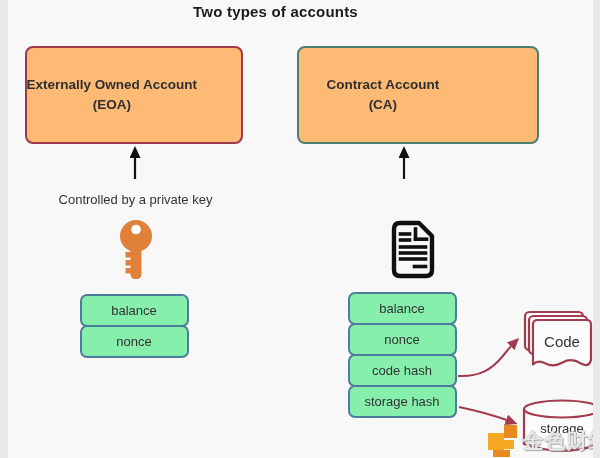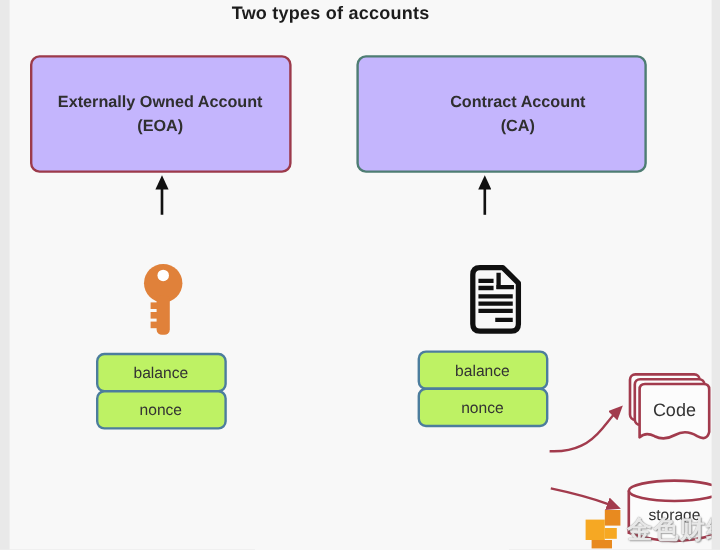--- a/index.html
+++ b/index.html
@@ -6,41 +6,41 @@
   .stage {
     position:relative; width:585px; height:458px; margin:0 auto;
     background:#f8f8f8; overflow:hidden;
     font-family:"Liberation Sans", sans-serif; color:#2f2f2f;
   }
   .title {
     position:absolute; top:3px; left:0; width:536px; text-align:center;
     font-size:15px; font-weight:bold; color:#1c1c1c; letter-spacing:.2px;
   }
   .acct-box {
-    position:absolute; border:2px solid; border-radius:8px; background:#c4b5fd;
-    display:flex; align-items:center; justify-content:center;
+    position:absolute; border:2px solid; border-radius:8px; background:#fdba74;
+    display:flex; align-items:center; justify-content:flex-start;
   }
   .acct-box .heading {
     text-align:center; font-weight:bold; font-size:13.5px; line-height:1.5;
     white-space:pre-line; color:#2f2f2f;
   }
   .eoa-box { left:17px; top:46px; width:214px; height:94px; border-color:#9c3a4b; }
   .ca-box  { left:289px; top:46px; width:210px; height:94px; border-color:#4e7d73;padding-left:28px; }
   .caption {
     position:absolute; font-size:13px; color:#333; text-align:center;
     white-space:pre-line; line-height:1.4;
   }
   .caption-eoa { left:8px;  top:191px; width:240px; }
   .caption-ca  { left:296px; top:181px; width:200px; }
   .field-stack { position:absolute; display:flex; flex-direction:column; }
   .stack-eoa { left:72px;  top:294px; }
   .stack-ca  { left:340px; top:292px; }
   .field {
     width:105px; height:29px; border:2px solid #4c7d9d; border-radius:7px;
-    background:#bef264; display:flex; align-items:center; justify-content:center;
+    background:#86efac; display:flex; align-items:center; justify-content:center;
     font-size:13px; color:#333; margin-top:-2px;
   }
   .field:first-child { margin-top:0; }
   .abs { position:absolute; }
   .connector-layer { left:0; top:0; pointer-events:none; }
   .wm-text {
     position:absolute; left:515px; top:427px; width:90px;
     font-size:21px; font-weight:bold; letter-spacing:1px;
     color:rgba(250,250,250,0.85);
     text-shadow:0 0 1px rgba(110,110,110,0.9), 1px 1px 1px rgba(120,120,120,0.55);
@@ -56,20 +56,21 @@
 
   <div class="acct-box eoa-box">
     <div class="heading">Externally Owned Account
 (EOA)</div>
   </div>
   <div class="acct-box ca-box">
     <div class="heading">Contract Account
 (CA)</div>
   </div>
 
+  <div class="caption caption-eoa">Controlled by a private key</div>
 
   <svg class="abs" style="left:107px; top:219px;" width="42" height="63" viewBox="0 0 42 63">
     <circle cx="21" cy="17" r="16" fill="#e0813a"></circle>
     <circle cx="21" cy="10.5" r="4.8" fill="#ffffff"></circle>
     <rect x="15.5" y="27" width="11" height="33" rx="4.5" fill="#e0813a"></rect>
     <rect x="10.5" y="33" width="6" height="5.5" fill="#e0813a"></rect>
     <rect x="10.5" y="41" width="6" height="5.5" fill="#e0813a"></rect>
     <rect x="10.5" y="49" width="6" height="5.5" fill="#e0813a"></rect>
   </svg>
 
@@ -88,20 +89,22 @@
   </svg>
 
   <div class="field-stack stack-eoa">
     <div class="field">balance</div>
     <div class="field">nonce</div>
   </div>
 
   <div class="field-stack stack-ca">
     <div class="field">balance</div>
     <div class="field">nonce</div>
+    <div class="field">code hash</div>
+    <div class="field">storage hash</div>
   </div>
 
   <svg class="abs" style="left:505px; top:308px;" width="86" height="76" viewBox="0 0 86 76">
     <g fill="#fcfcfc" stroke="#a23b4d" stroke-width="2.2" stroke-linejoin="round">
       <rect x="12" y="4" width="58" height="38" rx="4.5"></rect>
       <rect x="16" y="8" width="58" height="38" rx="4.5"></rect>
       <path d="M20,16.5 Q20,12 24.5,12 L73.5,12 Q78,12 78,16.5 L78,52
                Q76,60 68,55.5 Q58.5,49.5 49.5,54.5 Q40.5,59.5 32.5,55.5
                Q25,51.5 20,56.5 Z"></path>
     </g>

